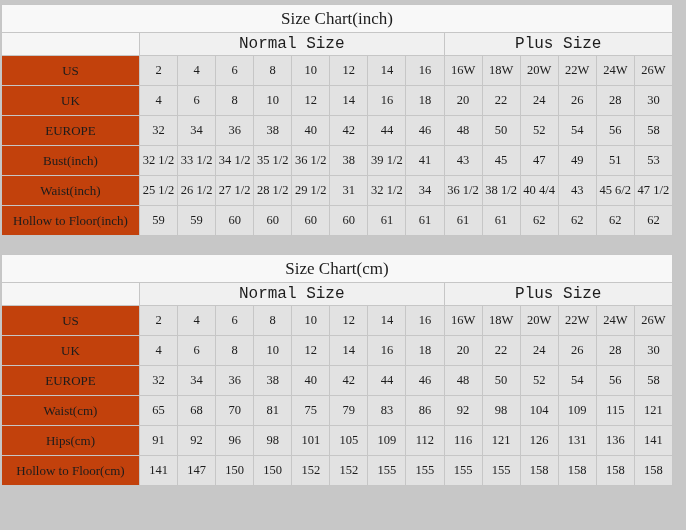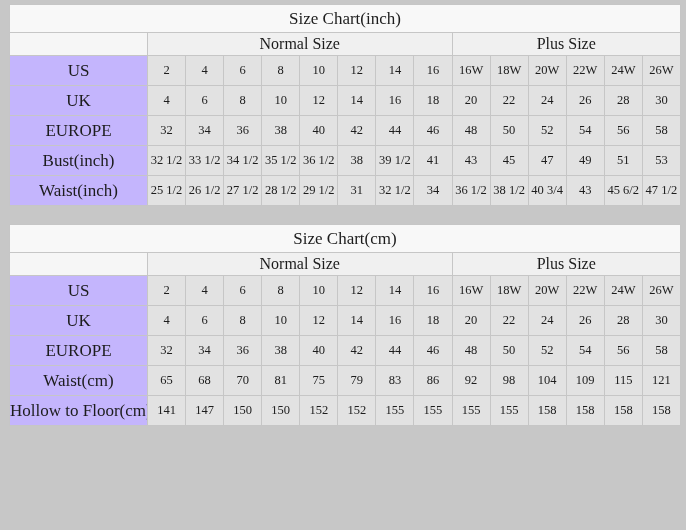--- a/index.html
+++ b/index.html
@@ -4,21 +4,21 @@
 <style>
   html, body { margin: 0; padding: 0; }
   body {
     width: 686px; height: 530px;
     background: #c7c7c7;
     font-family: "Liberation Serif", serif;
     overflow: hidden;
   }
   .canvas {
     width: 686px; height: 530px;
-    padding: 4px 9px;
+    padding: 4px 1px;
     box-sizing: border-box;
   }
   table.size-table {
     width: 672px;
     border-collapse: collapse;
     table-layout: fixed;
     color: #1c1c1c;
     border: 1px solid #b9b9b9;
     background: #e2e2e2;
   }
@@ -35,25 +35,26 @@
   }
   tr.title-row th {
     background: #f8f8f8;
     font-size: 17px;
     height: 27px;
   }
   tr.group-row th {
     background: #f0f0f0;
     font-size: 16px;
     height: 22px;
+    font-family: Liberation Mono, monospace;
   }
   tr.group-row th.corner { background: #f6f6f6; }
   .size-table tbody th {
-    background: #c4b5fd;
-    font-size: 17px;
+    background: #c2410c;
+    font-size: 13px;
     height: 29px;
   }
   .size-table tbody td {
     background: #e2e2e2;
     font-size: 12.5px;
   }
 </style>
 </head>
 <body>
 
@@ -161,24 +162,41 @@
           <td>25 1/2</td>
           <td>26 1/2</td>
           <td>27 1/2</td>
           <td>28 1/2</td>
           <td>29 1/2</td>
           <td>31</td>
           <td>32 1/2</td>
           <td>34</td>
           <td>36 1/2</td>
           <td>38 1/2</td>
-          <td>40 3/4</td>
+          <td>40 4/4</td>
           <td>43</td>
           <td>45 6/2</td>
           <td>47 1/2</td>
+        </tr>
+        <tr>
+          <th>Hollow to Floor(inch)</th>
+          <td>59</td>
+          <td>59</td>
+          <td>60</td>
+          <td>60</td>
+          <td>60</td>
+          <td>60</td>
+          <td>61</td>
+          <td>61</td>
+          <td>61</td>
+          <td>61</td>
+          <td>62</td>
+          <td>62</td>
+          <td>62</td>
+          <td>62</td>
         </tr>
       </tbody>
   </table>
 
   <table class="size-table">
     <colgroup>
       <col class="label-col">
       <col>
         <col>
         <col>
@@ -267,20 +285,37 @@
           <td>83</td>
           <td>86</td>
           <td>92</td>
           <td>98</td>
           <td>104</td>
           <td>109</td>
           <td>115</td>
           <td>121</td>
         </tr>
         <tr>
+          <th>Hips(cm)</th>
+          <td>91</td>
+          <td>92</td>
+          <td>96</td>
+          <td>98</td>
+          <td>101</td>
+          <td>105</td>
+          <td>109</td>
+          <td>112</td>
+          <td>116</td>
+          <td>121</td>
+          <td>126</td>
+          <td>131</td>
+          <td>136</td>
+          <td>141</td>
+        </tr>
+        <tr>
           <th>Hollow to Floor(cm)</th>
           <td>141</td>
           <td>147</td>
           <td>150</td>
           <td>150</td>
           <td>152</td>
           <td>152</td>
           <td>155</td>
           <td>155</td>
           <td>155</td>

